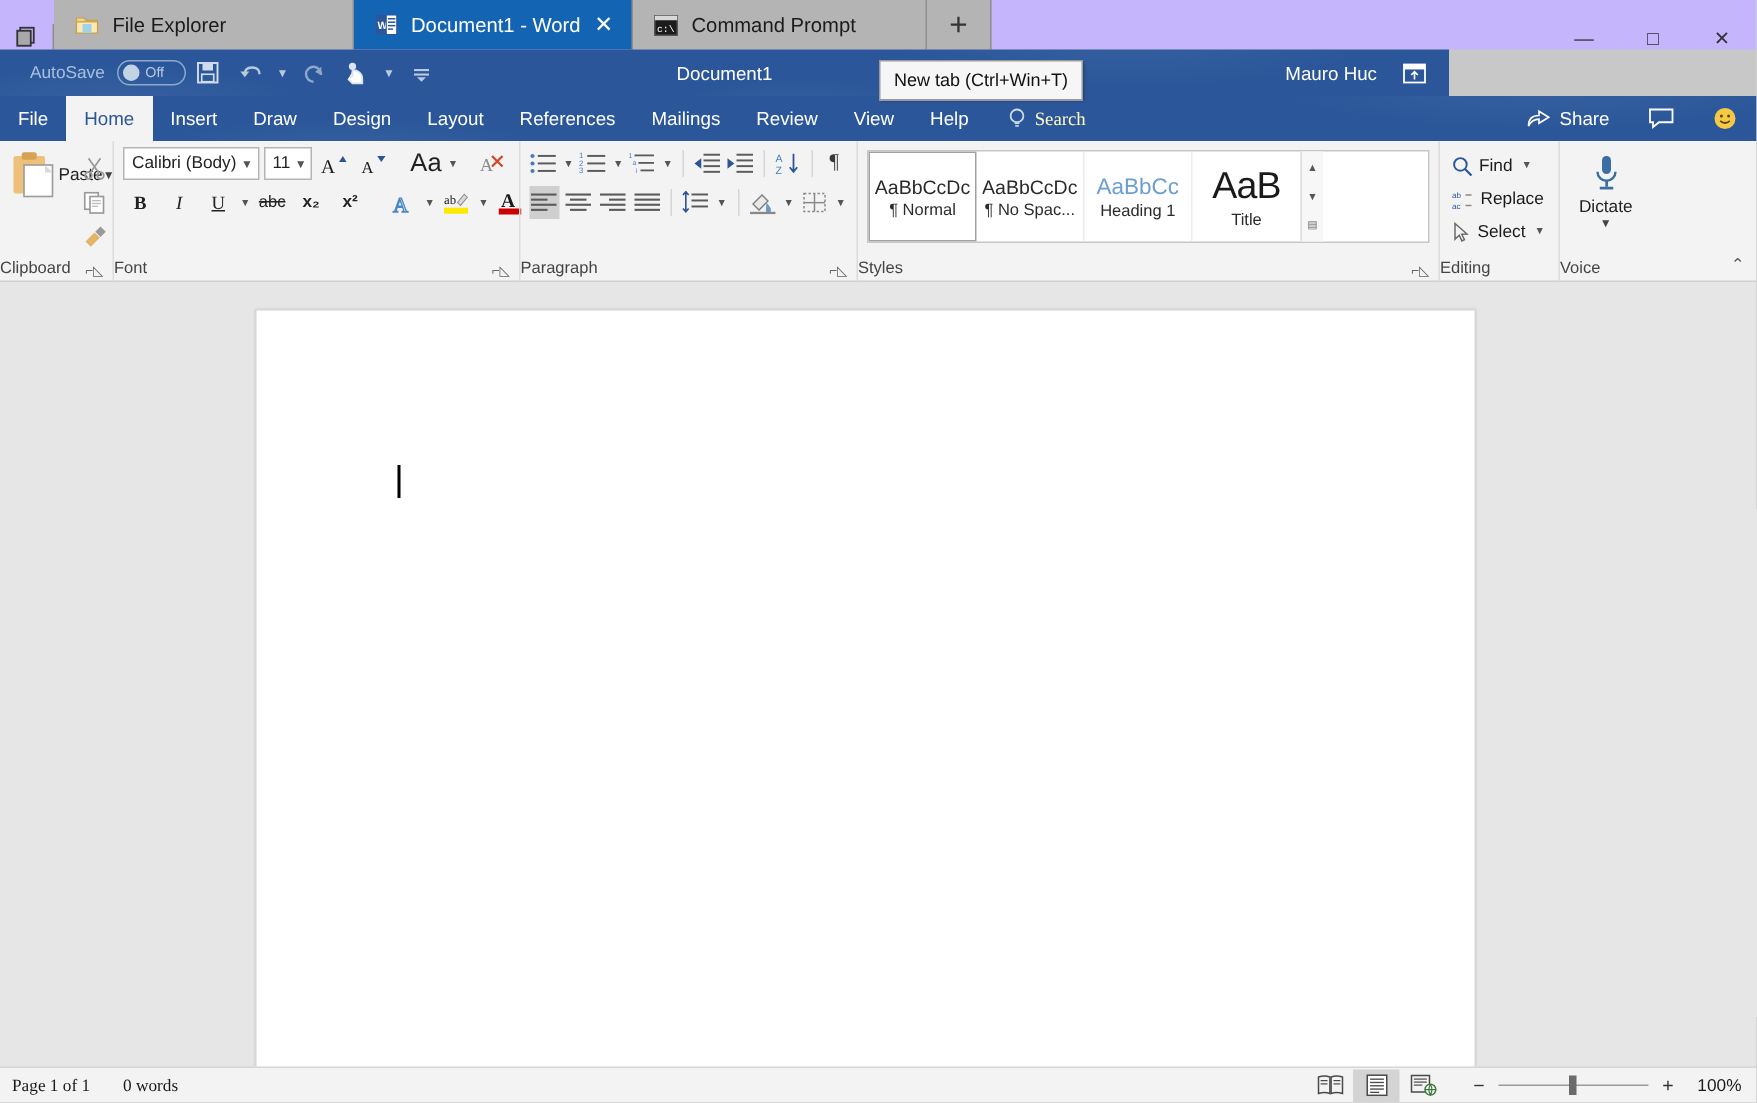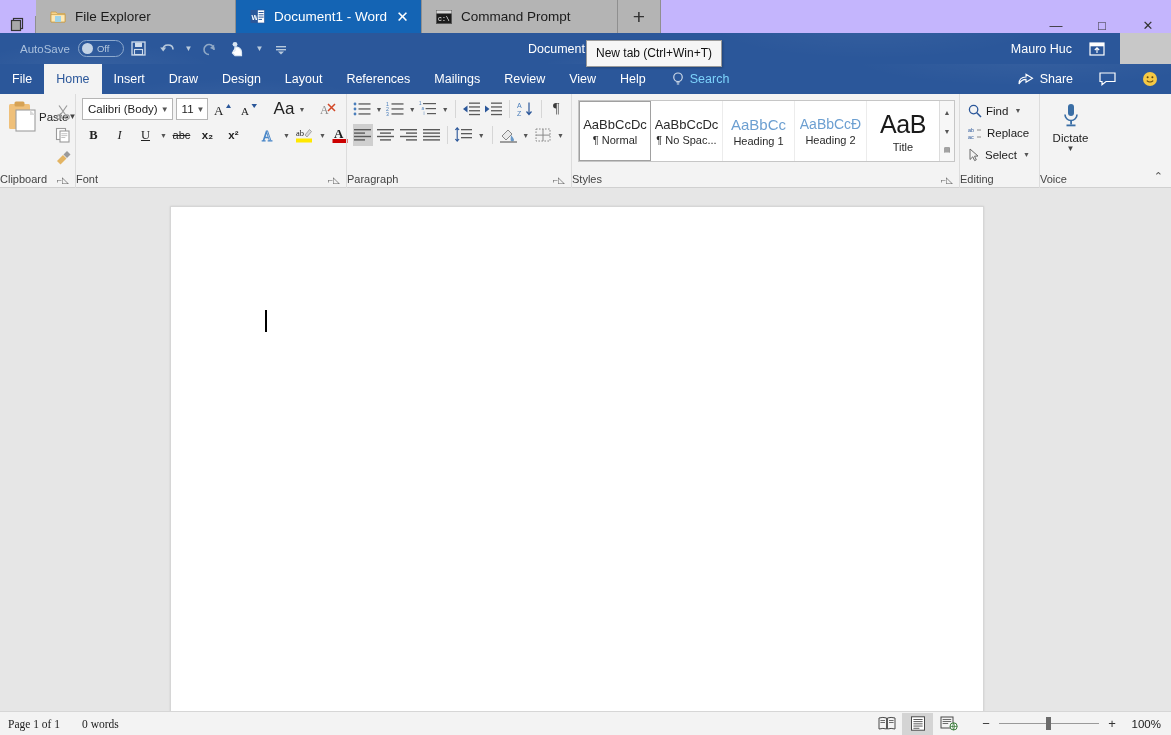--- a/index.html
+++ b/index.html
@@ -48,21 +48,21 @@
   }
   .tabstrip-filler { flex: 1; background: #a8a8a8; }
   .winctrls { display: flex; align-items: stretch; }
   .winctrl {
     width: 46px; display: flex; align-items: center; justify-content: center;
     color: #333; font-size: 13px;
   }
 
   
   .titlebar {
-    position: absolute; top: 33px; left: 0; width: 1120px; height: 31px;
+    position: absolute; top: 33px; left: 0; width: 966px; height: 31px;
     background: #2b579a;
     display: flex; align-items: center;
     color: #fff; font-size: 12px;
     overflow: hidden;
   }
   .titlebar::before {
     content: ""; position: absolute; inset: 0;
     background:
       radial-gradient(ellipse 180px 40px at 8% 120%, rgba(255,255,255,.06), transparent 70%),
       radial-gradient(ellipse 240px 50px at 78% -30%, rgba(255,255,255,.05), transparent 70%),
@@ -118,21 +118,21 @@
     background:
       radial-gradient(ellipse 200px 36px at 20% 130%, rgba(255,255,255,.05), transparent 70%),
       radial-gradient(ellipse 260px 40px at 88% -20%, rgba(255,255,255,.05), transparent 70%);
     pointer-events:none;
   }
   .rtab {
     display: flex; align-items: center; padding: 0 12px;
     font-size: 12.5px; color: #fff; height: 30px; z-index: 2;
   }
   .rtab.active { background: #f3f3f3; color: #2b579a; }
-  .rtab.search { color: #7dd3fc; gap: 6px; padding-left: 14px; }
+  .rtab.search { color: #fef9c3; gap: 6px; padding-left: 14px; font-family: Liberation Serif, serif; }
   .ribbontabs-right { margin-left: auto; display: flex; align-items: center; gap: 0; z-index:2; }
   .rt-item { display: flex; align-items: center; gap: 6px; padding: 0 13px; font-size: 12.5px; color: #fff; }
 
   
   .ribbon {
     position: absolute; top: 94px; left: 0; width: 1171px; height: 94px;
     background: #f3f3f3; border-bottom: 1px solid #d0d0d0;
     display: flex; align-items: stretch;
   }
   .rgroup { position: relative; display: flex; flex-direction: column; height: 94px; }
@@ -736,24 +736,20 @@
             <span class="style-name">¶ Normal</span>
           </div>
           <div class="style-item">
             <span class="style-prev">AaBbCcDc</span>
             <span class="style-name">¶ No Spac...</span>
           </div>
           <div class="style-item">
             <span class="style-prev h1">AaBbCс</span>
             <span class="style-name">Heading 1</span>
           </div>
-          <div class="style-item">
-            <span class="style-prev h2">AaBbCcĐ</span>
-            <span class="style-name">Heading 2</span>
-          </div>
           <div class="style-item" style="border-right:none">
             <span class="style-prev title">AaB</span>
             <span class="style-name">Title</span>
           </div>
           <div class="gallery-scroll">
             <div class="gs-btn">▲</div>
             <div class="gs-btn">▼</div>
             <div class="gs-btn">▤</div>
           </div>
         </div>

